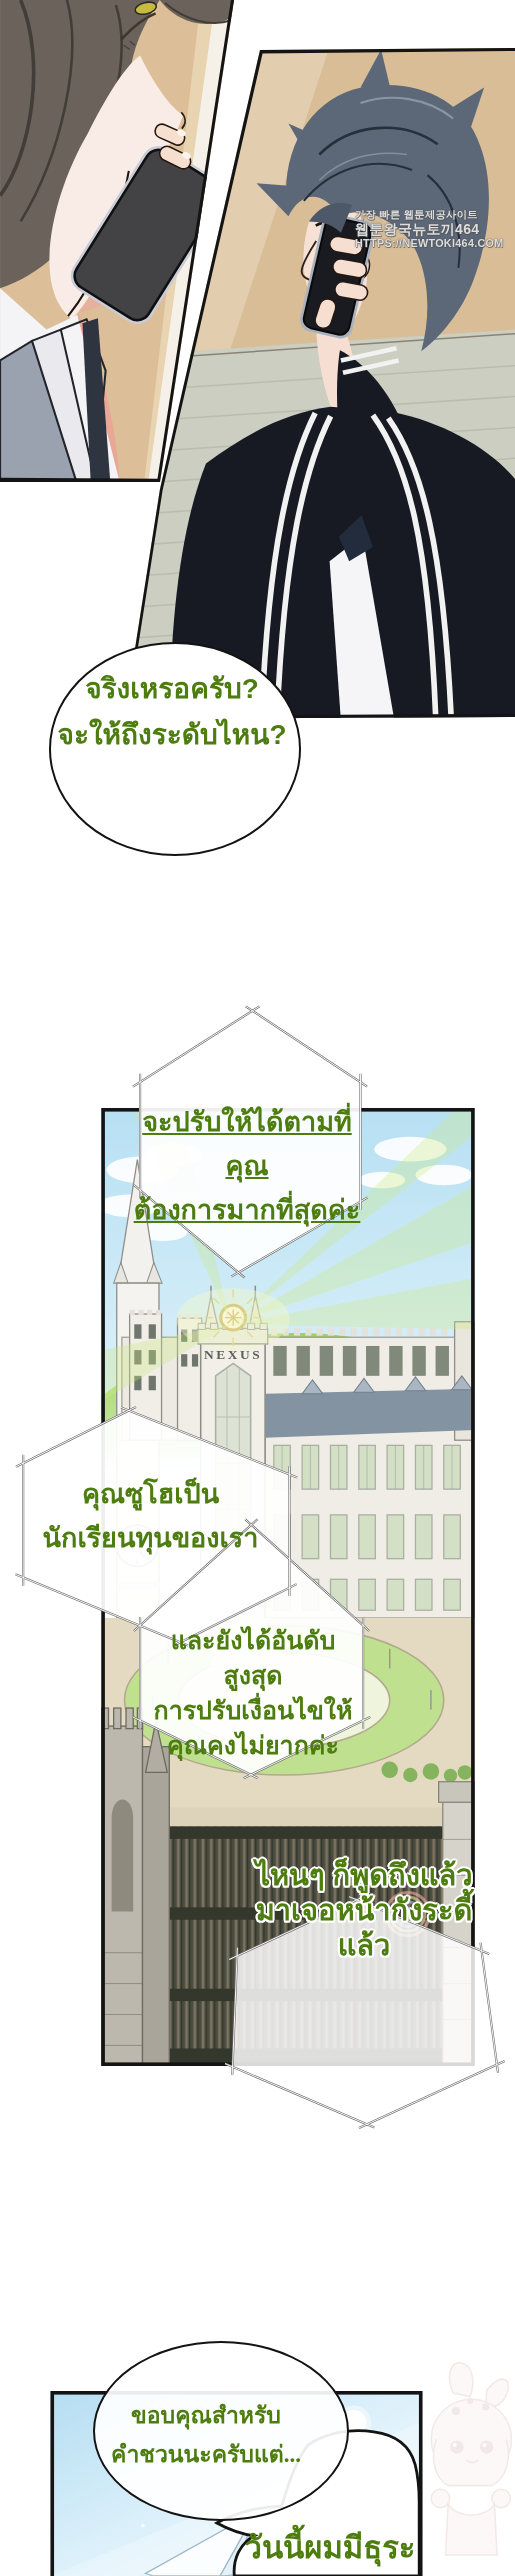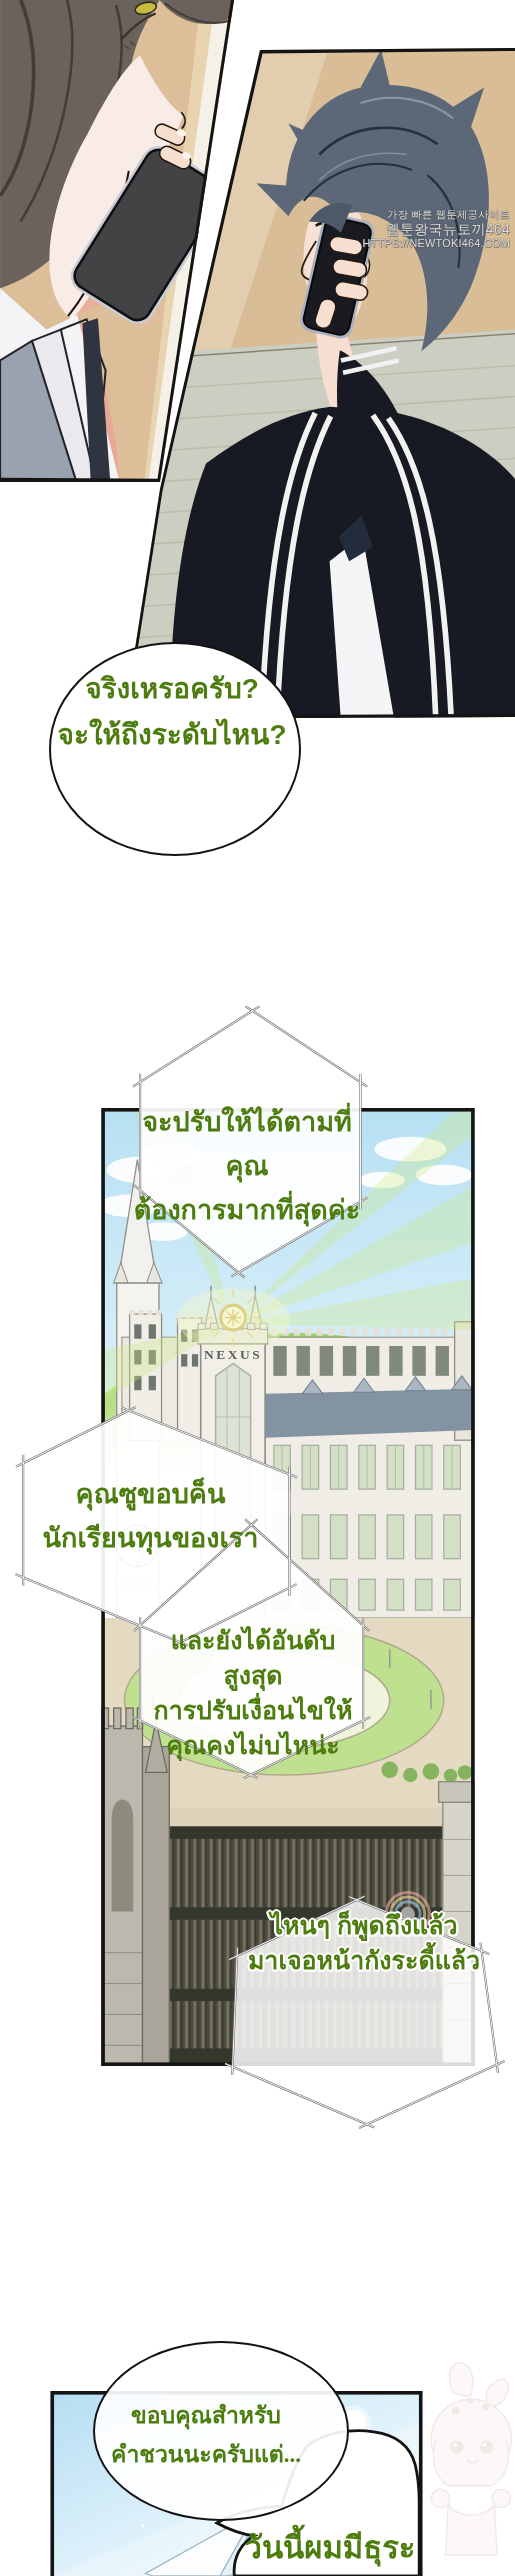--- a/index.html
+++ b/index.html
@@ -6,21 +6,21 @@
   #page{position:relative;width:515px;height:2576px;background:#fff;overflow:hidden;
         font-family:"Liberation Sans","DejaVu Sans",sans-serif;}
   .abs{position:absolute;}
   .bubble-text{position:absolute;text-align:center;font-weight:bold;color:#4d7c0f;
         font-family:"Liberation Sans","DejaVu Sans",sans-serif;}
   .bubble-text span{display:block;}
   .outline-w span{text-shadow:-1.5px -1.5px 0 #fff,1.5px -1.5px 0 #fff,-1.5px 1.5px 0 #fff,1.5px 1.5px 0 #fff,
         -2.1px 0 0 #fff,2.1px 0 0 #fff,0 -2.1px 0 #fff,0 2.1px 0 #fff;}
   .ellipse-bubble{position:absolute;border:2.6px solid #131313;border-radius:50%;
         background:rgba(255,255,255,0.94);}
-  #wm-top{position:absolute;left:355px;top:209px;width:155px;text-align:right;font-weight:normal;
+  #wm-top{position:absolute;left:355px;top:209px;width:155px;font-weight:bold;
         color:rgba(255,255,255,0.82);line-height:1.15;letter-spacing:0.3px;
         text-shadow:0 0 1.5px rgba(70,70,70,.95),0 0 0.5px #444,0.5px 0.5px 0 rgba(80,80,80,.6);}
   #wm-top .l0{font-size:10.3px;}
   #wm-top .l1{font-size:14px;}
   #wm-top .l2{font-size:10.8px;}
   svg{display:block;}
 </style>
 </head>
 <body>
 
@@ -535,34 +535,34 @@
       <line x1="967" y1="4024" x2="933" y2="3771"></line>
         <line x1="950" y1="3793" x2="678" y2="3682"></line>
     </g>
 
     <path d="M598,4747 C630,4724 678,4714 726,4721 C770,4727 796,4748 806,4784
              C812,4808 814,4832 814,4858 L814,5001 L455,5001
              C452,4968 466,4938 494,4923 C472,4920 443,4910 421,4898
              C452,4880 504,4865 547,4866 C560,4820 576,4774 598,4747 Z" fill="#ffffff" stroke="#131313" stroke-width="5.5"></path>
   </svg>
 
-  <div class="bubble-text" style="left:131px;top:1100px;width:232px;font-size:27px;line-height:44px;">
+  <div class="bubble-text" style="left:131px;top:1100px;width:232px;font-size:27px;line-height:44px;text-decoration:underline;">
     <span>จะปรับให้ได้ตามที่คุณ</span>
       <span>ต้องการมากที่สุดค่ะ</span>
   </div>
   <div class="bubble-text" style="left:28px;top:1472px;width:245px;font-size:27px;line-height:44px;">
-    <span>คุณซูขอบค็น</span>
+    <span>คุณซูโฮเป็น</span>
       <span>นักเรียนทุนของเรา</span>
   </div>
   <div class="bubble-text" style="left:142px;top:1623px;width:222px;font-size:25px;line-height:35px;">
     <span>และยังได้อันดับสูงสุด</span>
       <span>การปรับเงื่อนไขให้</span>
-    <span>คุณคงไม่บไหน่ะ</span>
-  </div>
-  <div class="bubble-text outline-w" style="left:247px;top:1908px;width:234px;font-size:25px;line-height:35px;">
+    <span>คุณคงไม่ยากค่ะ</span>
+  </div>
+  <div class="bubble-text outline-w" style="left:247px;top:1858px;width:234px;font-size:29px;line-height:35px;">
     <span>ไหนๆ ก็พูดถึงแล้ว</span>
       <span>มาเจอหน้ากังระดี้แล้ว</span>
   </div>
 
   <div class="ellipse-bubble" style="left:93px;top:2341px;width:252px;height:176px;background:rgba(255,255,255,0.92);"></div>
   <div class="bubble-text" style="left:85px;top:2396px;width:242px;font-size:23px;line-height:39px;font-family:Liberation Serif, serif;">
     <span>ขอบคุณสำหรับ</span>
       <span>คำชวนนะครับแต่...</span>
   </div>
 

